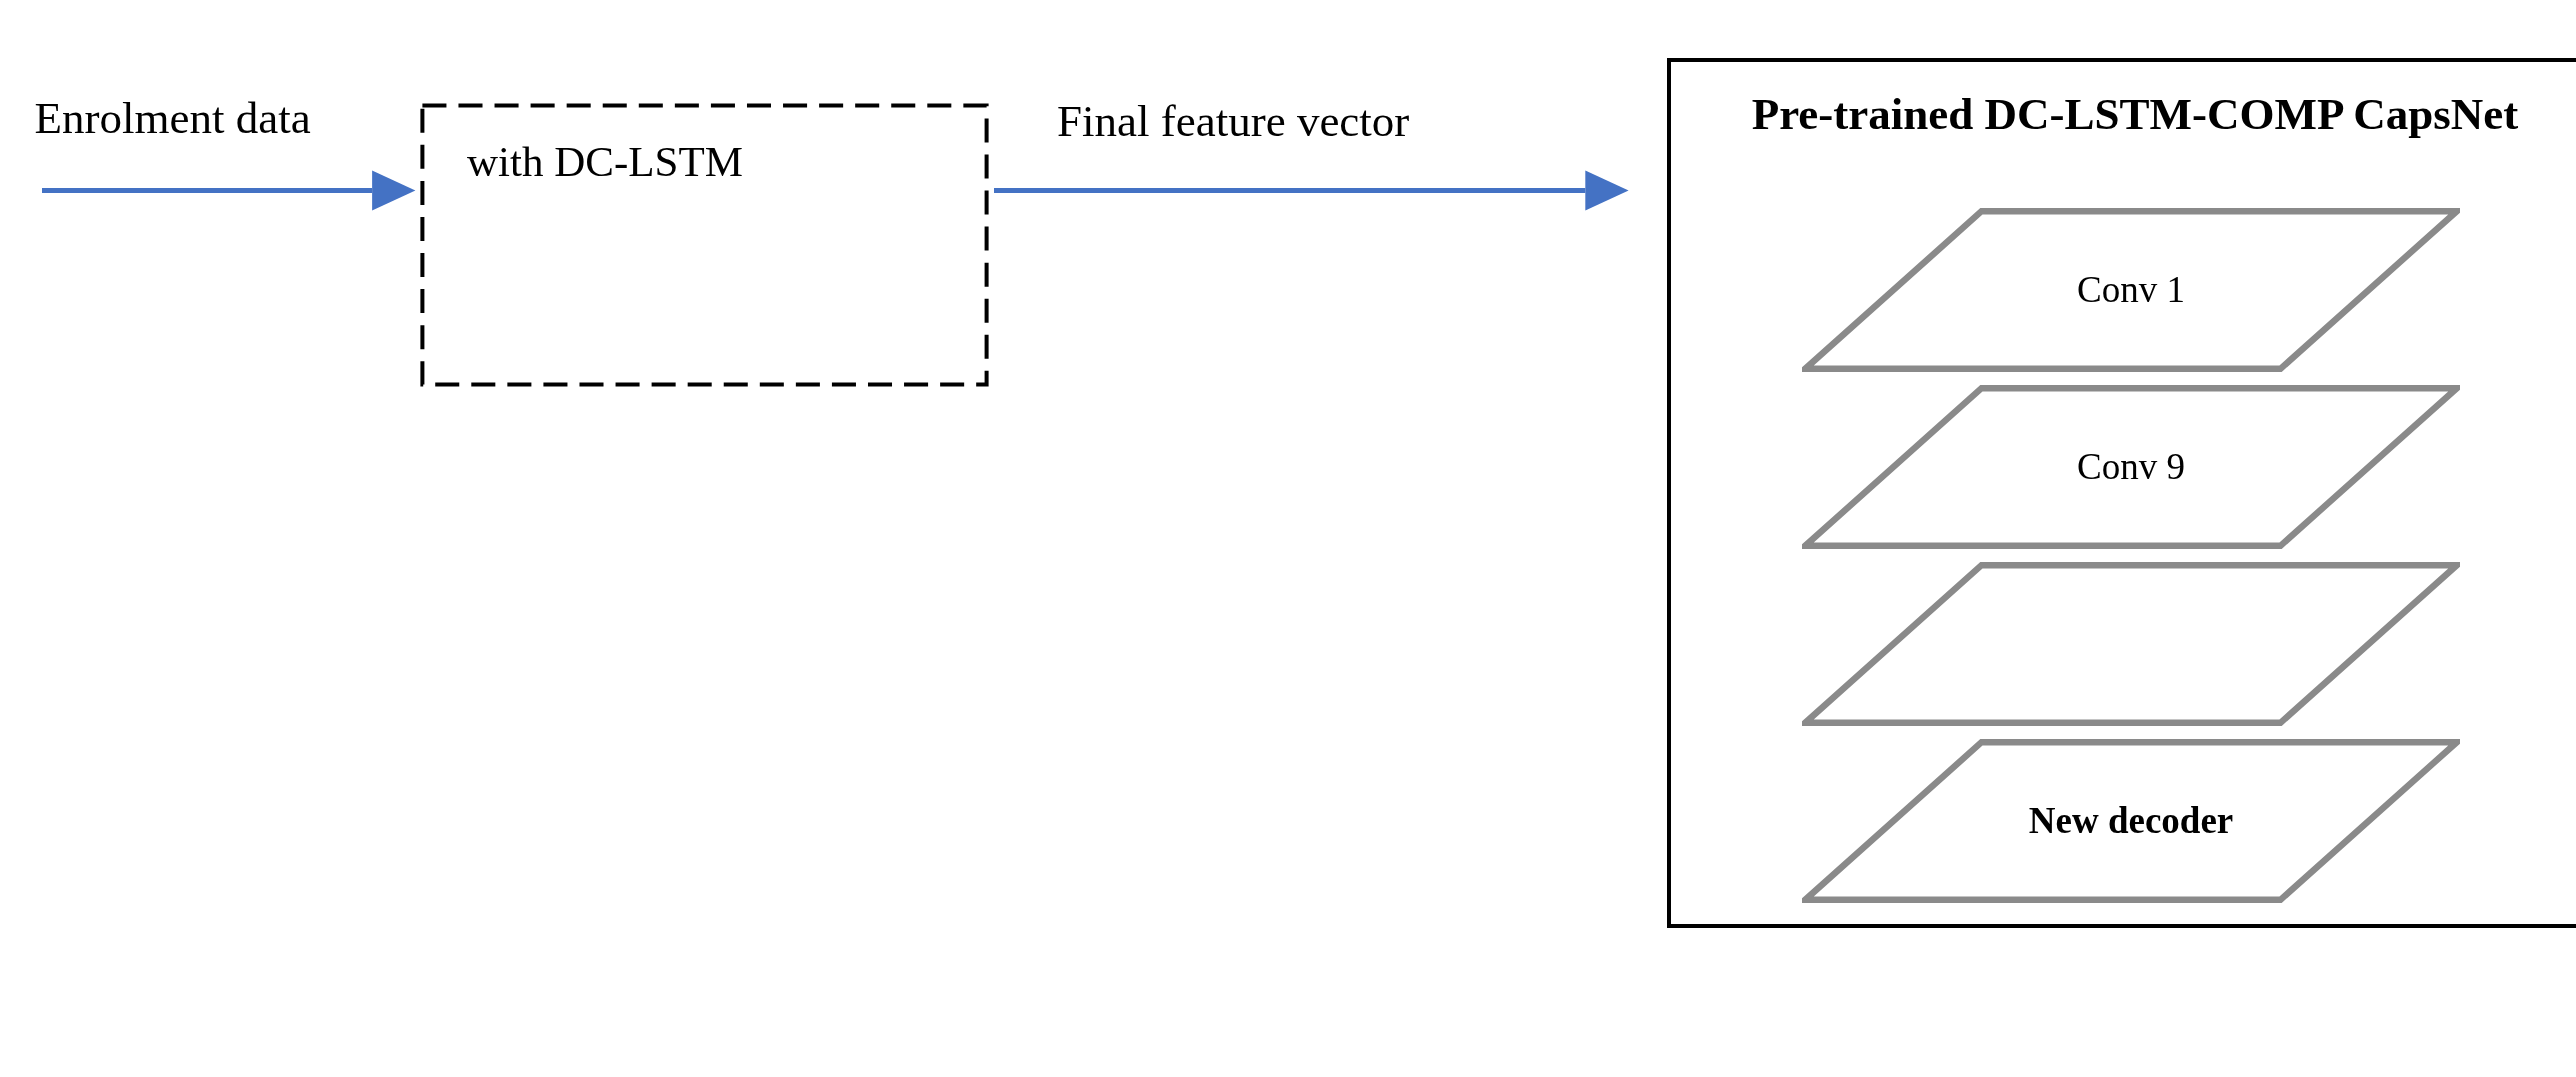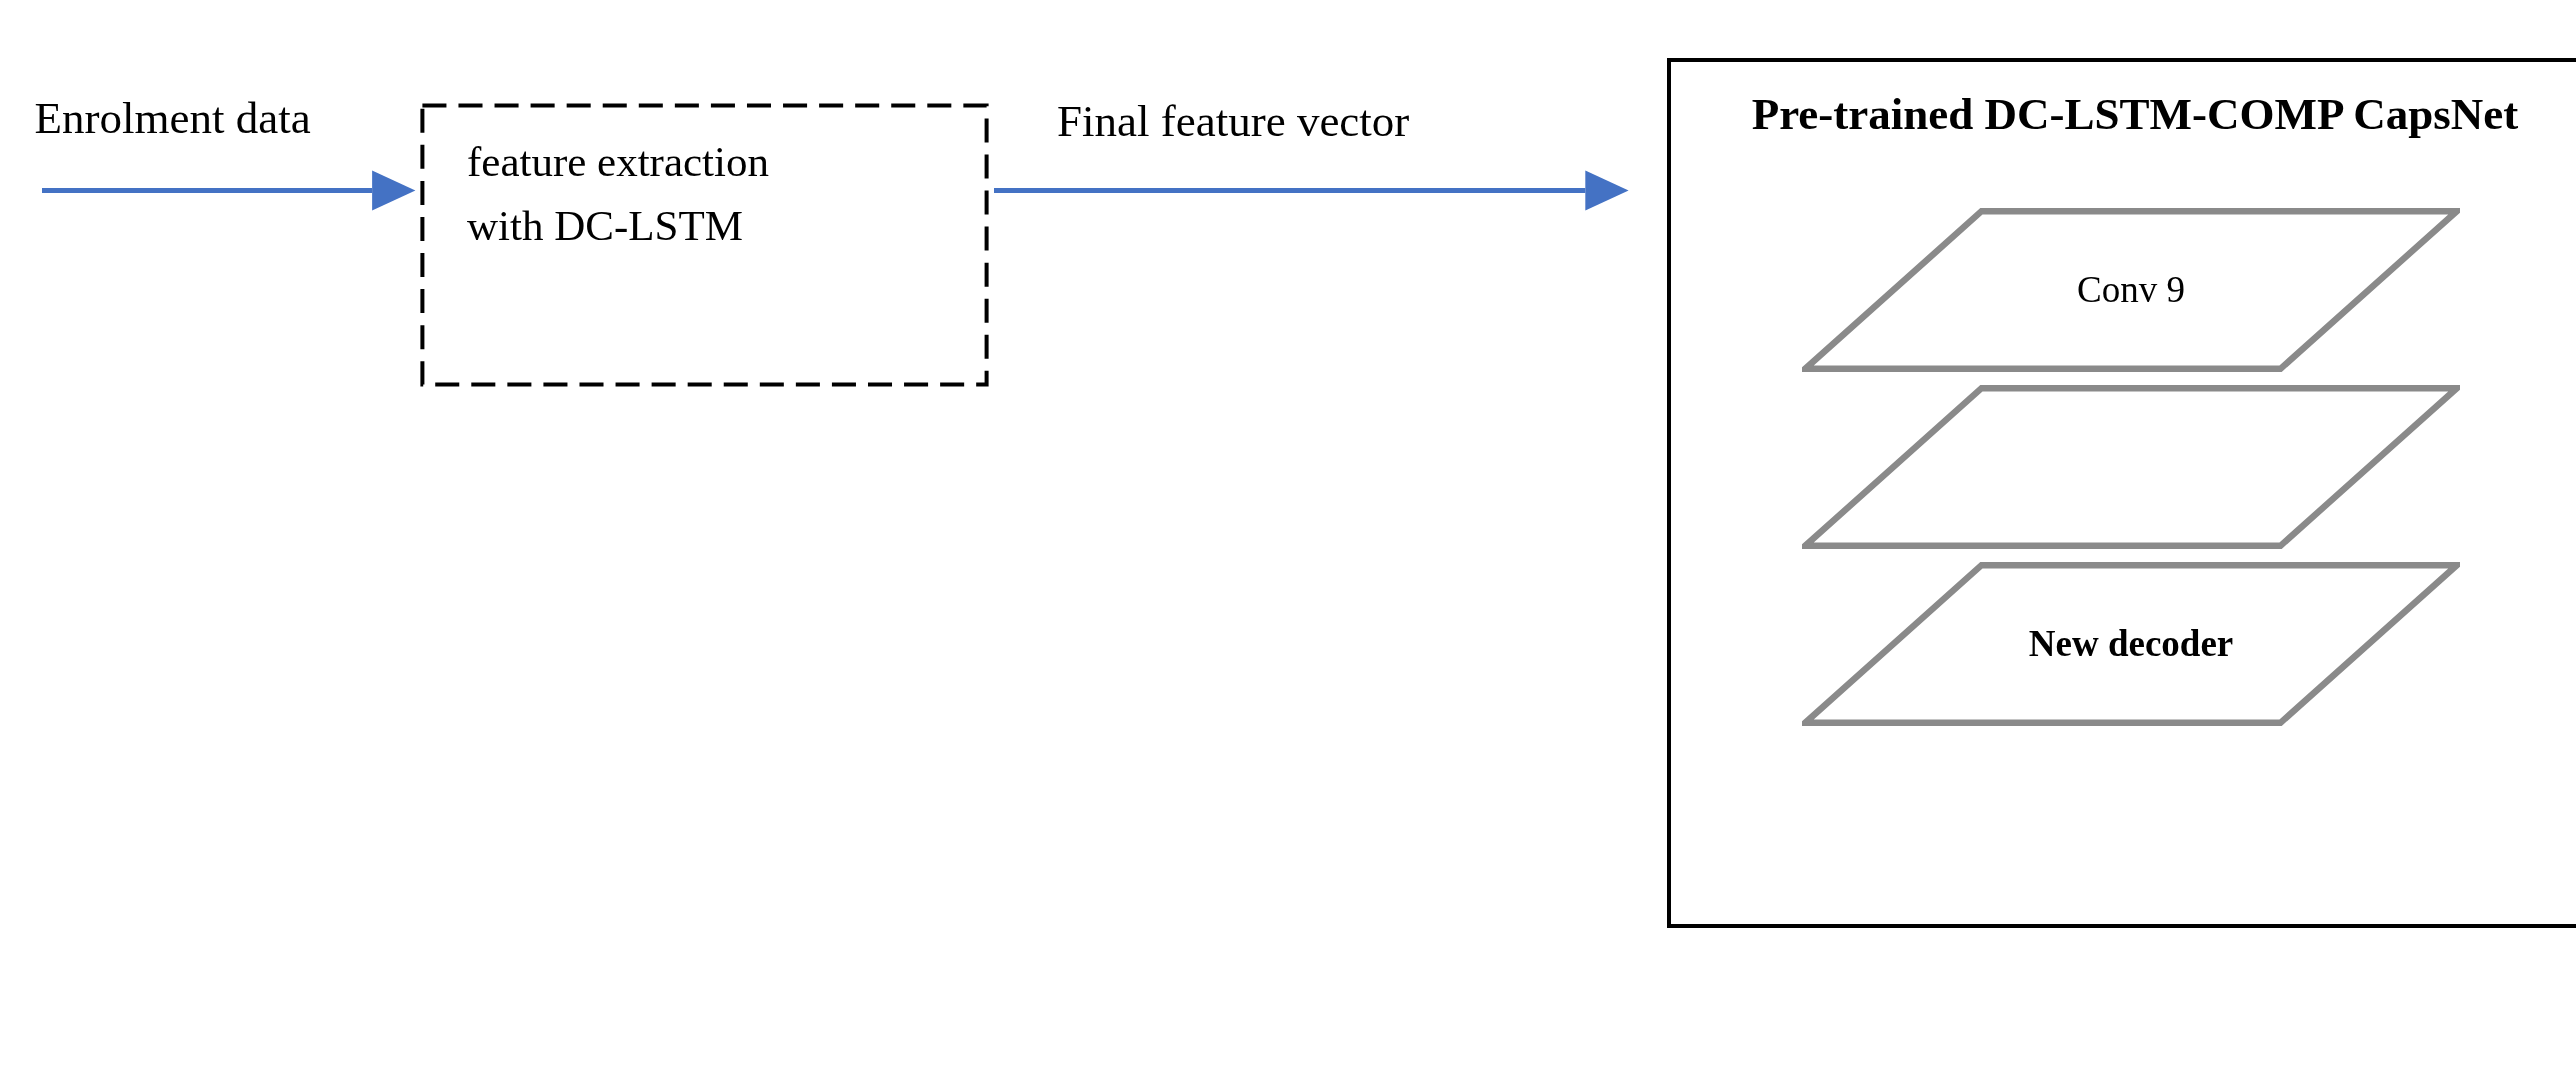--- a/index.html
+++ b/index.html
@@ -69,35 +69,40 @@
 <svg class="arrow-svg" id="arrow1" width="375" height="45" viewBox="0 0 468 56">
   <line class="arrow-line" x1="0" y1="28" x2="412" y2="28"></line>
   <polygon class="arrow-head" points="412,3 466,28 412,53"></polygon>
 </svg>
 
 <div class="abs" id="process-box">
   <svg width="569" height="284" viewBox="0 0 710 354">
     <rect class="dash-rect" x="3" y="3" width="704" height="348"></rect>
   </svg>
   <div id="process-text">
-    <div>feature extraction</div>
     <div>with DC-LSTM</div>
   </div>
 </div>
 
 <div class="flow-label" id="feature-label">Final feature vector</div>
 
 <svg class="arrow-svg" id="arrow2" width="637" height="45" viewBox="0 0 795 56">
   <line class="arrow-line" x1="0" y1="28" x2="738" y2="28"></line>
   <polygon class="arrow-head" points="738,3 792,28 738,53"></polygon>
 </svg>
 
 <div class="abs" id="capsnet-box">
   <div id="capsnet-title">Pre-trained DC-LSTM-COMP CapsNet</div>
   <div id="layer-stack">
+      <div class="layer">
+    <svg viewBox="0 0 821 204" preserveAspectRatio="none">
+      <polygon class="layer-poly" points="224,4 817,4 597,200 4,200"></polygon>
+    </svg>
+    <div class="layer-label">Conv 1</div>
+  </div>
       <div class="layer">
     <svg viewBox="0 0 821 204" preserveAspectRatio="none">
       <polygon class="layer-poly" points="224,4 817,4 597,200 4,200"></polygon>
     </svg>
     <div class="layer-label">Conv 9</div>
   </div>
       <div class="layer">
     <svg viewBox="0 0 821 204" preserveAspectRatio="none">
       <polygon class="layer-poly" points="224,4 817,4 597,200 4,200"></polygon>
     </svg>

